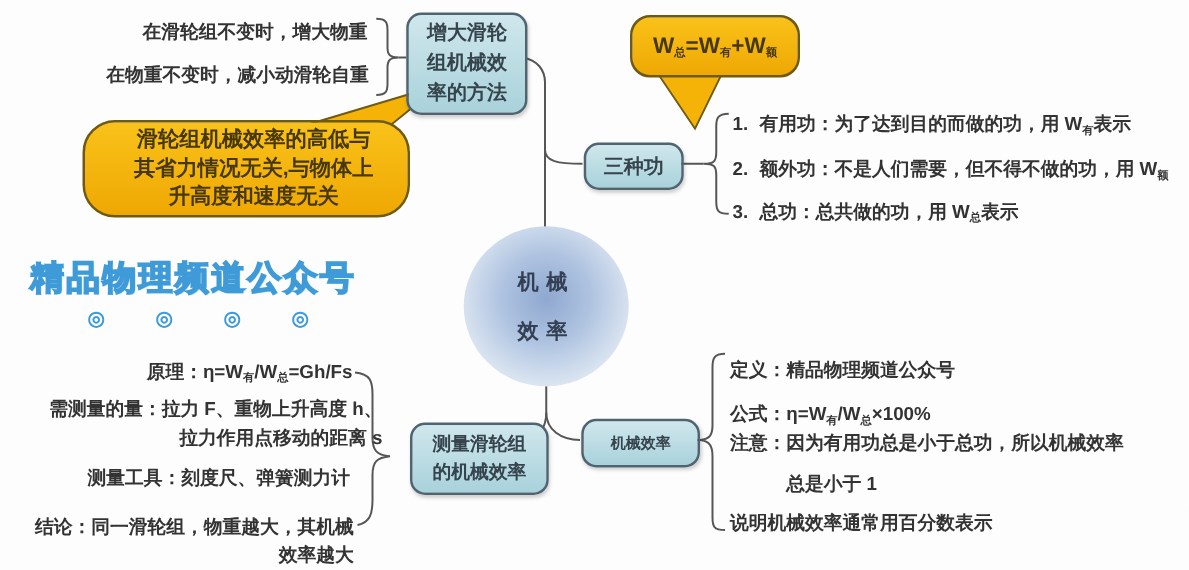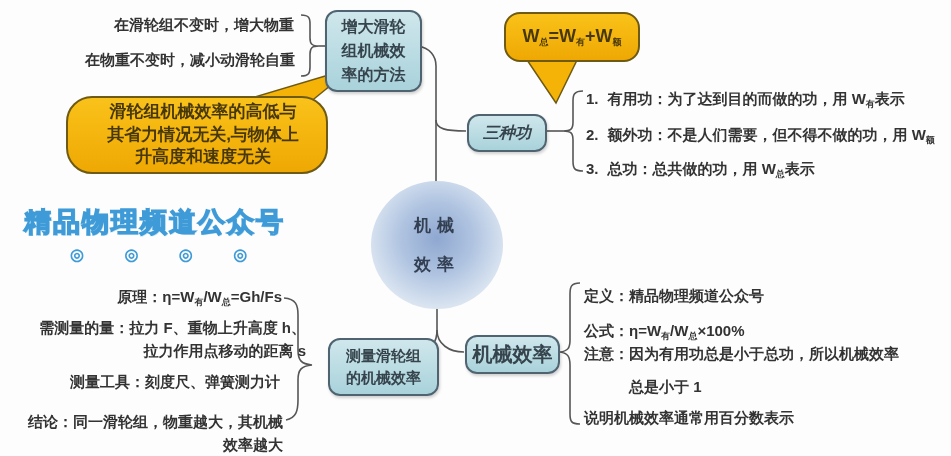--- a/index.html
+++ b/index.html
@@ -97,21 +97,21 @@
   <div class="bubble" style="left:66px; top:96px; width:246px; height:74px; font-size:17px; line-height:1.35; border-radius:26px;padding-left:12px;">
     <span class="pre">滑轮组机械效率的高低与
 其省力情况无关,与物体上
 升高度和速度无关</span>
   </div>
 
   <div class="bubble" style="left:504px; top:12px; width:132px; height:46px; font-size:18px; border-radius:16px;">
     <span><span>W</span><span class="sub">总</span><span>=W</span><span class="sub">有</span><span>+W</span><span class="sub">额</span></span>
   </div>
 
-  <div class="node" style="left:467px; top:114px; width:76px; height:34px; font-size:16px;font-style:italic;">
+  <div class="node" style="left:467px; top:114px; width:76px; height:34px; font-size:16px;">
     <span>三种功</span>
   </div>
 
   <div class="txt" style="left:586px; top:90px;">
     <span class="num">1.</span><span><span>有用功：为了达到目的而做的功，用 W</span><span class="sub">有</span><span>表示</span></span>
   </div>
   <div class="txt" style="left:586px; top:126px;">
     <span class="num">2.</span><span><span>额外功：不是人们需要，但不得不做的功，用 W</span><span class="sub">额</span></span>
   </div>
   <div class="txt" style="left:586px; top:160px;">
@@ -128,21 +128,21 @@
 
   <div class="txt" style="right:669px; top:288px;">
     <span><span>原理：η=W</span><span class="sub">有</span><span>/W</span><span class="sub">总</span><span>=Gh/Fs</span></span>
   </div>
   <div class="txt rightalign" style="right:645px; top:316px;">需测量的量：拉力 F、重物上升高度 h、
 拉力作用点移动的距离 s</div>
   <div class="txt" style="right:671px; top:373px;">测量工具：刻度尺、弹簧测力计</div>
   <div class="txt rightalign" style="right:668px; top:410px;">结论：同一滑轮组，物重越大，其机械
 效率越大</div>
 
-  <div class="node" style="left:465px; top:335px; width:91px; height:35px; font-size:20px;">
+  <div class="node" style="left:465px; top:335px; width:91px; height:35px; font-size:12px;">
     <span>机械效率</span>
   </div>
 
   <div class="txt" style="left:584px; top:287px;">定义：精品物理频道公众号</div>
   <div class="txt" style="left:584px; top:322px;">
     <span><span>公式：η=W</span><span class="sub">有</span><span>/W</span><span class="sub">总</span><span>×100%</span></span>
   </div>
   <div class="txt" style="left:584px; top:345px;">注意：因为有用功总是小于总功，所以机械效率</div>
   <div class="txt" style="left:629px; top:378px;">总是小于 1</div>
   <div class="txt" style="left:584px; top:409px;">说明机械效率通常用百分数表示</div>

